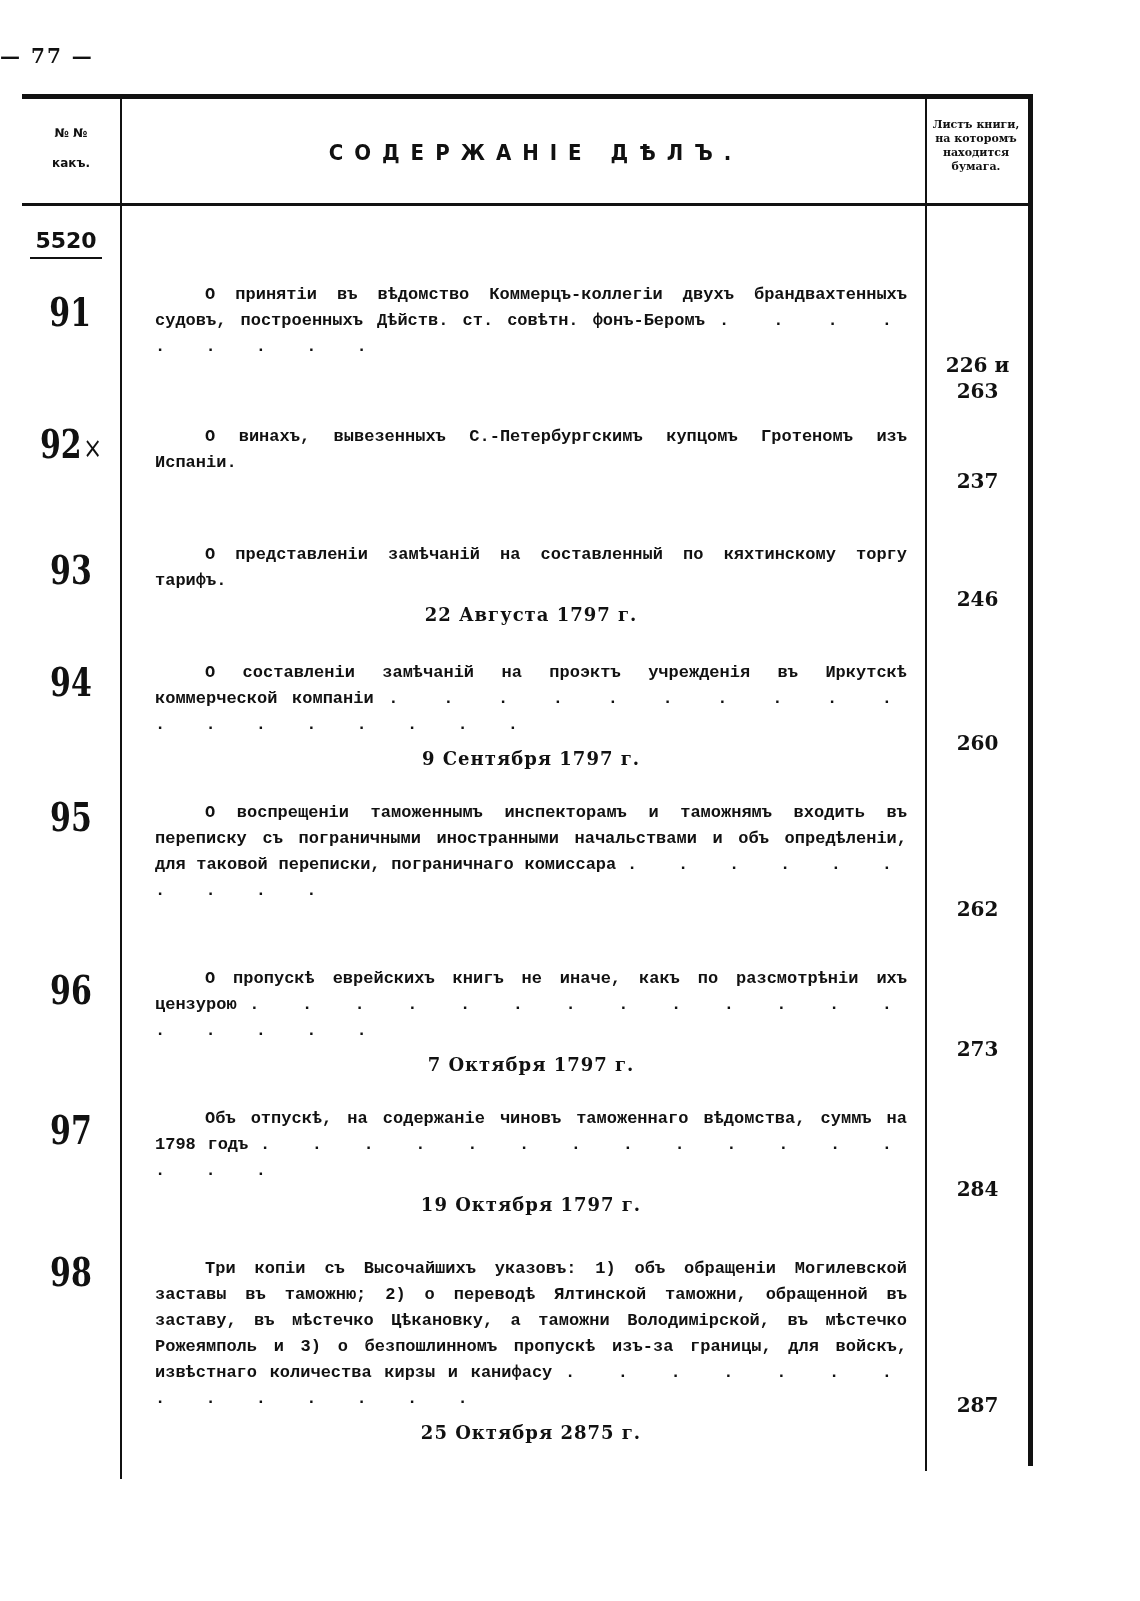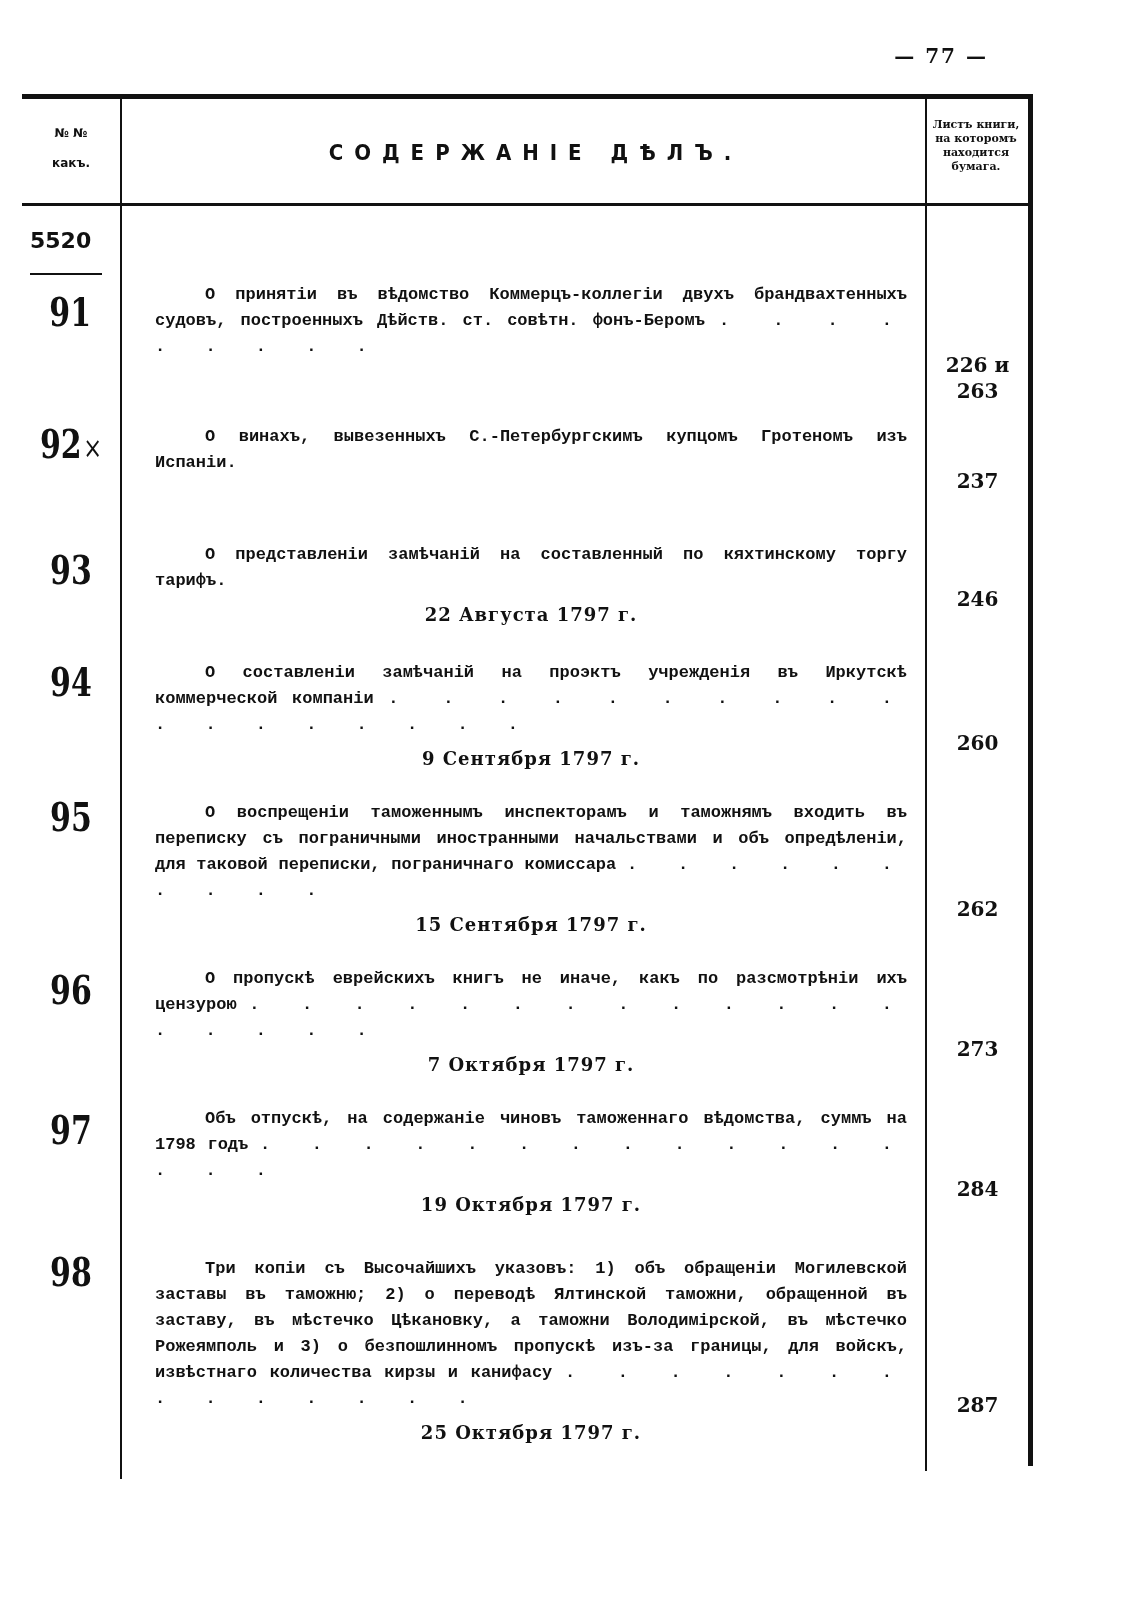--- a/index.html
+++ b/index.html
@@ -1,21 +1,21 @@
 <!DOCTYPE html>
 <html><head>
 <meta charset="utf-8">
 <style>
   html, body { margin: 0; padding: 0; background: #ffffff; }
   body {
     width: 1140px; height: 1601px; position: relative; overflow: hidden;
     font-family: "DejaVu Serif", "Liberation Serif", serif; color: #111;
   }
   .page-number {
-    position: absolute; top: 44px; left: 0; width: 988px; text-align: right;
+    position: absolute; top: 44px; left: 0; width: 988px; text-align: left;
     font-size: 20px; font-weight: bold; letter-spacing: 2px;
   }
   .frame-top {
     position: absolute; left: 22px; top: 94px; width: 1010px; height: 5px; background: #111;
   }
   .frame-right {
     position: absolute; left: 1028px; top: 94px; width: 5px; height: 1372px; background: #111;
   }
   .head-bottom {
     position: absolute; left: 22px; top: 203px; width: 1006px; height: 3px; background: #111;
@@ -34,23 +34,23 @@
     position: absolute; left: 122px; top: 140px; width: 803px; text-align: center;
     font-family: "DejaVu Sans Condensed", "DejaVu Sans", sans-serif; font-weight: bold; font-size: 22px;
     letter-spacing: 11px;
     margin-left: 12px;
   }
   .hdr-sheet {
     position: absolute; left: 927px; top: 118px; width: 98px; text-align: center;
     font-weight: bold; font-size: 11px; line-height: 14px;
   }
   .book-no {
-    position: absolute; left: 30px; top: 228px; width: 72px; text-align: left;
+    position: absolute; left: 30px; top: 228px; width: 72px; text-align: center;
     font-family: "DejaVu Sans", sans-serif; font-weight: bold; font-size: 22px;
-    border-bottom: 2px solid #111; padding-bottom: 20px;
+    border-bottom: 2px solid #111; padding-bottom: 4px;
   }
   .entry-num {
     position: absolute; left: 22px; width: 98px; text-align: center;
     font-family: "DejaVu Serif", serif; font-weight: bold; font-size: 40px;
     transform: scaleX(0.75); transform-origin: center; line-height: 44px;
   }
   .entry-mark { font-size: 30px; font-weight: normal; margin-left: 2px; }
   .entry-body {
     position: absolute; left: 155px; width: 752px;
     font-size: 17px; line-height: 26px; font-weight: bold;
@@ -113,36 +113,35 @@
 <div class="entry-num" style="top:660px"><span>94</span></div>
 <div class="entry-body" style="top:660px">
   <span class="entry-text"><span>О составленіи замѣчаній на проэктъ учрежденія въ Иркутскѣ коммерческой компаніи</span> <span class="entry-dots">. . . . . . . . . . . . . . . . . .</span></span>
   <span class="entry-date">9 Сентября 1797 г.</span>
 </div>
 <div class="entry-sheet" style="top:686px">260</div>
 
 <div class="entry-num" style="top:795px"><span>95</span></div>
 <div class="entry-body" style="top:800px">
   <span class="entry-text"><span>О воспрещеніи таможеннымъ инспекторамъ и таможнямъ входить въ переписку съ пограничными иностранными начальствами и объ опредѣленіи, для таковой переписки, пограничнаго комиссара</span> <span class="entry-dots">. . . . . . . . . .</span></span>
-  <span class="entry-date">15 Сентября 1797 г.</span>
 </div>
 <div class="entry-sheet" style="top:852px">262</div>
 
 <div class="entry-num" style="top:968px"><span>96</span></div>
 <div class="entry-body" style="top:966px">
   <span class="entry-text"><span>О пропускѣ еврейскихъ книгъ не иначе, какъ по разсмотрѣніи ихъ цензурою</span> <span class="entry-dots">. . . . . . . . . . . . . . . . . .</span></span>
   <span class="entry-date">7 Октября 1797 г.</span>
 </div>
 <div class="entry-sheet" style="top:992px">273</div>
 
 <div class="entry-num" style="top:1108px"><span>97</span></div>
 <div class="entry-body" style="top:1106px">
   <span class="entry-text"><span>Объ отпускѣ, на содержаніе чиновъ таможеннаго вѣдомства, суммъ на 1798 годъ</span> <span class="entry-dots">. . . . . . . . . . . . . . . .</span></span>
   <span class="entry-date">19 Октября 1797 г.</span>
 </div>
 <div class="entry-sheet" style="top:1132px">284</div>
 
 <div class="entry-num" style="top:1250px"><span>98</span></div>
 <div class="entry-body" style="top:1256px">
   <span class="entry-text"><span>Три копіи съ Высочайшихъ указовъ: 1) объ обращеніи Могилевской заставы въ таможню; 2) о переводѣ Ялтинской таможни, обращенной въ заставу, въ мѣстечко Цѣкановку, а таможни Володимірской, въ мѣстечко Рожеямполь и 3) о безпошлинномъ пропускѣ изъ-за границы, для войскъ, извѣстнаго количества кирзы и канифасу</span> <span class="entry-dots">. . . . . . . . . . . . . .</span></span>
-  <span class="entry-date">25 Октября 1797 г.</span>
+  <span class="entry-date">25 Октября 2875 г.</span>
 </div>
 <div class="entry-sheet" style="top:1348px">287</div>
 
 </body></html>

